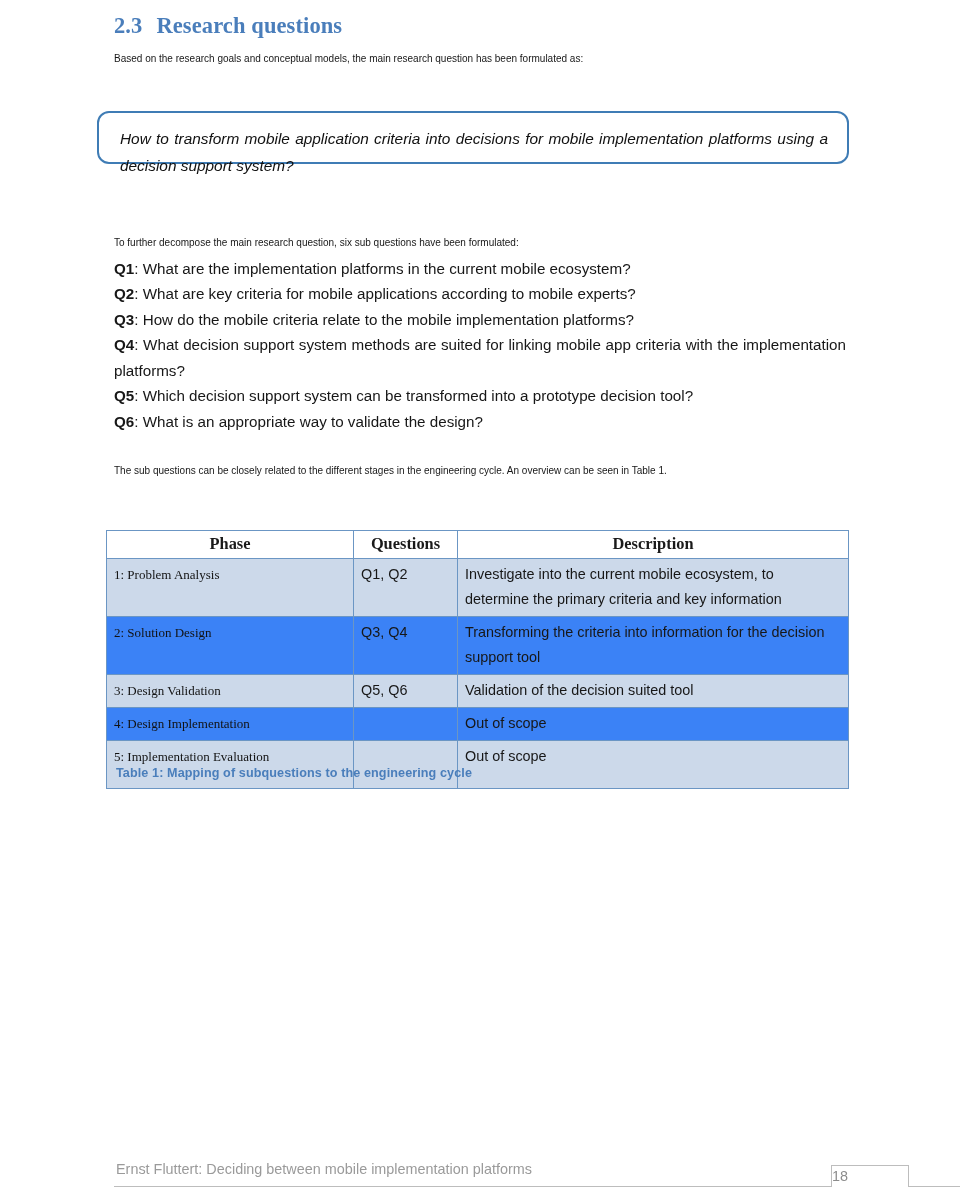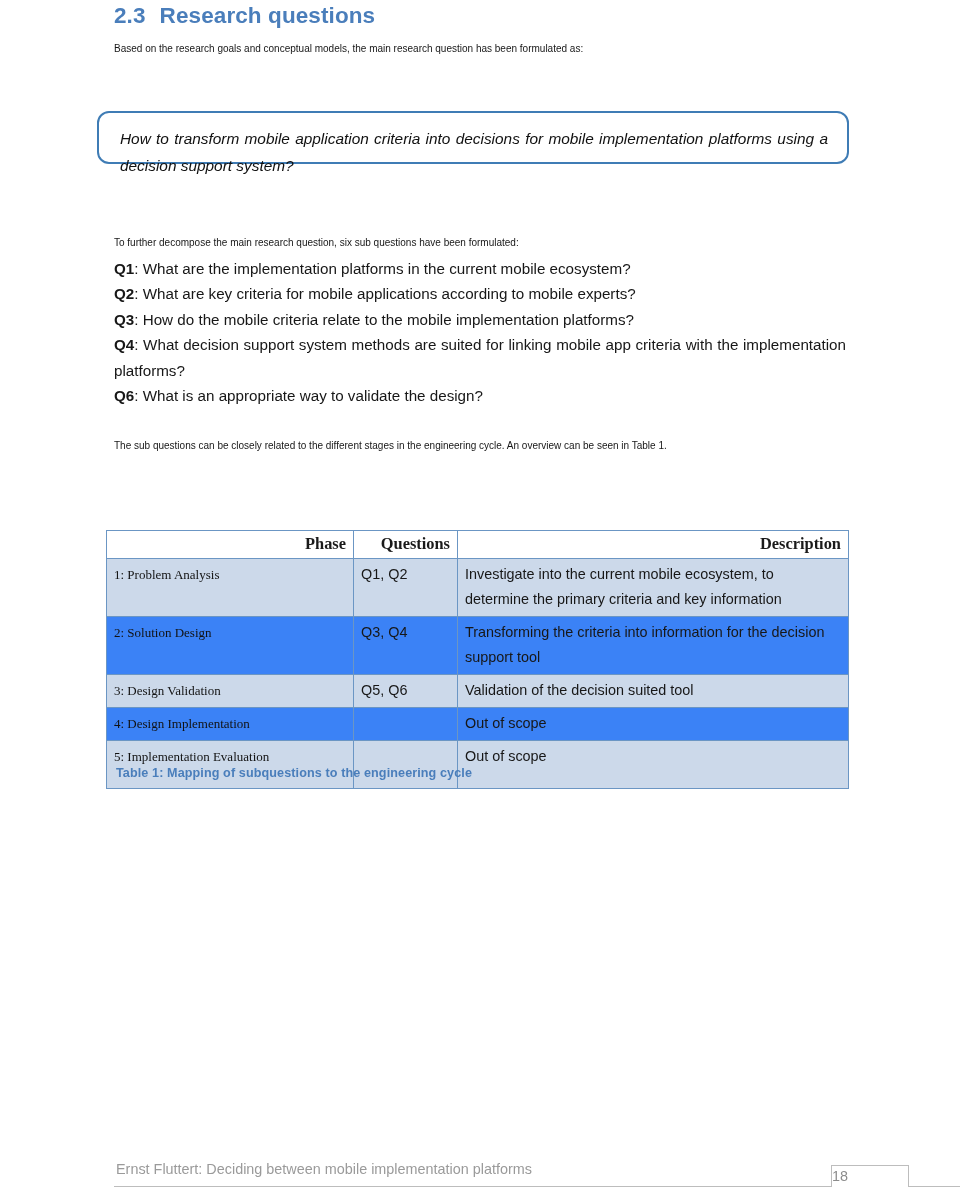--- a/index.html
+++ b/index.html
@@ -25,26 +25,26 @@
 
   .content {
     position: absolute;
     left: 114px;
     top: 0;
     width: 732px;
   }
 
   
   .section-heading {
-    font-family: Liberation Sans, sans-serif;
+    font-family: Liberation Serif, serif;
     font-weight: bold;
     font-size: 22.5px;
     color: #4a7ebb;
     margin: 0;
-    padding-top: 2px;
+    padding-top: 12px;
     line-height: 1.25;
     white-space: pre;
     letter-spacing: 0.1px;
   }
   .section-heading .num { margin-right: 14px; }
 
   
   .para {
     font-size: 10px;
     line-height: 25.5px;
@@ -109,21 +109,21 @@
     border: 1.3px solid #6b96c4;
     vertical-align: top;
     padding: 3px 7px 4px 7px;
     box-sizing: border-box;
   }
   table.phase-table thead th {
     font-family: "Liberation Serif", serif;
     font-weight: bold;
     font-size: 16.4px;
     line-height: 20px;
-    text-align: right;
+    text-align: center;
     background: #ffffff;
     height: 27px;
   }
   table.phase-table td.phase-cell {
     font-family: "Liberation Serif", serif;
     font-weight: normal;
     font-size: 13px;
     line-height: 25px;
     color: #121212;
   }
@@ -212,20 +212,21 @@
     <p class="para">To further decompose the main research question, six sub questions have been formulated:</p>
 
     <div class="qline"><span class="qlabel">Q1</span><span>: What are the implementation platforms in the current mobile ecosystem?</span></div>
 
     <div class="qline"><span class="qlabel">Q2</span><span>: What are key criteria for mobile applications according to mobile experts?</span></div>
 
     <div class="qline"><span class="qlabel">Q3</span><span>: How do the mobile criteria relate to the mobile implementation platforms?</span></div>
 
     <div class="qline"><span class="qlabel">Q4</span><span>: What decision support system methods are suited for linking mobile app criteria with the implementation platforms?</span></div>
 
+    <div class="qline"><span class="qlabel">Q5</span><span>: Which decision support system can be transformed into a prototype decision tool?</span></div>
 
     <div class="qline"><span class="qlabel">Q6</span><span>: What is an appropriate way to validate the design?</span></div>
 
     <div class="spacer-24"></div>
 
     <p class="para">The sub questions can be closely related to the different stages in the engineering cycle. An overview can be seen in Table 1.</p>
   </div>
 
   <div class="tbl-wrap">
     <table class="phase-table">

